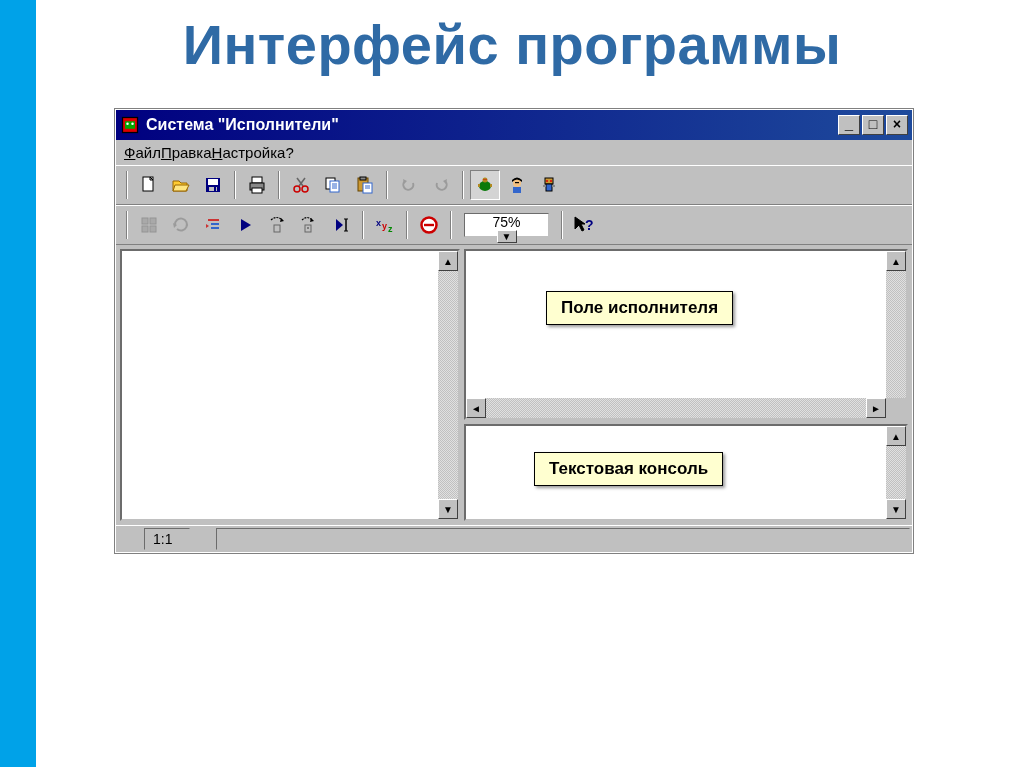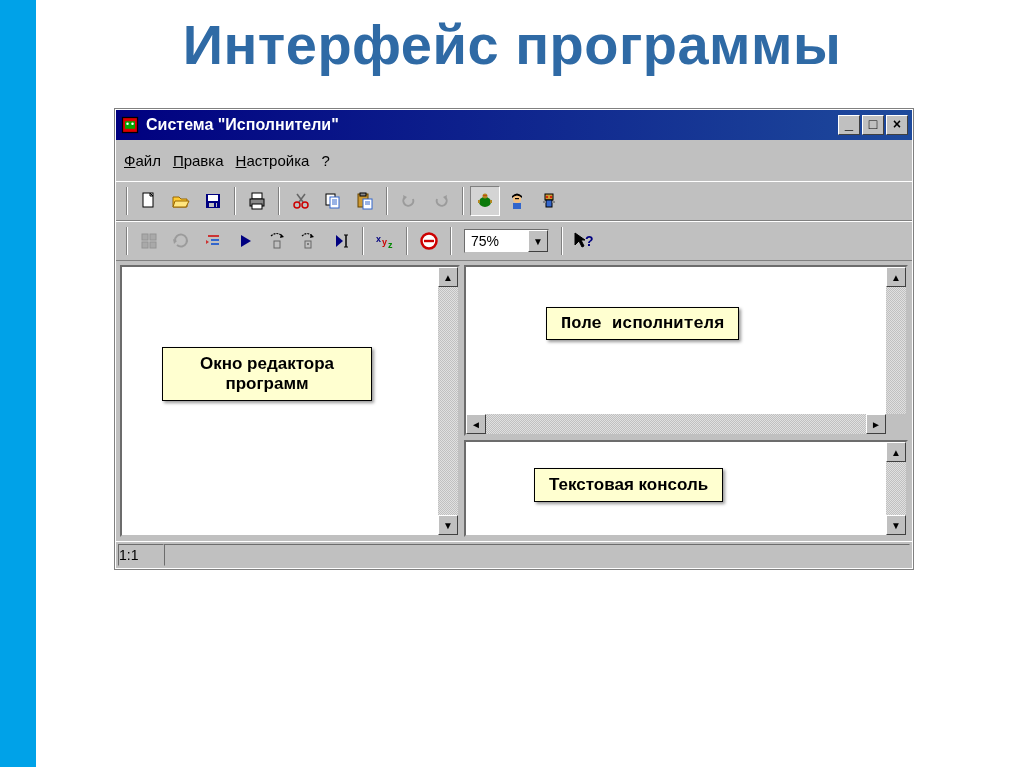--- a/index.html
+++ b/index.html
@@ -38,22 +38,22 @@
     border-right-color: #404040;
     border-bottom-color: #404040;
     margin-left: 2px;
     display: flex; align-items: center; justify-content: center;
     color: #000; font-weight: bold; font-size: 14px;
     font-family: "Courier New", monospace;
   }
   .menubar {
     background: #c0c0c0;
     display: flex;
-    padding: 12px 8px;
-    gap: 12px;
+    padding: 4px 8px;
+    gap: 0;
     font-size: 15px;
   }
   .menu-item { cursor: default; }
   .menu-item u { text-decoration: underline; }
   .toolbar {
     background: #c0c0c0;
     border-top: 1px solid #fff;
     border-bottom: 1px solid #808080;
     padding: 4px 6px;
     display: flex;
@@ -79,20 +79,21 @@
     background: #d4d4d4;
   }
   .tb-btn.disabled { opacity: 0.4; }
   .zoom-select {
     display: flex; align-items: center;
     border: 1px inset #c0c0c0;
     background: #fff;
     height: 24px;
     width: 85px;
     margin: 0 6px;
+    flex-direction: column;
   }
   .zoom-val { flex: 1; padding: 0 6px; font-size: 14px; }
   .zoom-arrow {
     width: 20px; height: 22px;
     background: #c0c0c0;
     border: 1px solid #fff;
     border-right-color: #404040;
     border-bottom-color: #404040;
     display: flex; align-items: center; justify-content: center;
     font-size: 10px;
@@ -146,23 +147,24 @@
     white-space: nowrap;
   }
   .statusbar {
     border-top: 1px solid #fff;
     background: #c0c0c0;
     display: flex;
     padding: 2px;
   }
   .status-cell {
     border: 1px inset #c0c0c0;
-    padding: 2px 0;
+    padding: 2px 8px;
     font-size: 14px;
     min-width: 46px;
+    margin-left: 26px;
   }
   .status-cell.flex { flex: 1; }
 </style>
 </head>
 <body>
 
 <div class="side-stripe"></div>
 
 <div class="page-title">Интерфейс программы</div>
 
@@ -373,36 +375,35 @@
         </div>
   </div>
 
   <div class="workarea">
     <div class="panel left-panel">
       <div class="scrollbar-v">
         <div class="sb-btn">▲</div>
         <div class="sb-track"></div>
         <div class="sb-btn">▼</div>
       </div>
-      <div class="callout" style="left:40px; top:80px; white-space:normal; width:210px;">Окно редактора программ</div>
     </div>
     <div class="right-col">
       <div class="panel right-top">
         <div class="scrollbar-v">
           <div class="sb-btn">▲</div>
           <div class="sb-track"></div>
           <div class="sb-btn">▼</div>
         </div>
         <div class="scrollbar-h">
           <div class="sb-btn">◄</div>
           <div class="sb-track"></div>
           <div class="sb-btn">►</div>
         </div>
         <div class="sb-corner"></div>
-        <div class="callout" style="left:80px; top:40px;font-family:Liberation Mono, monospace;">Поле исполнителя</div>
+        <div class="callout" style="left:80px; top:40px;">Поле исполнителя</div>
       </div>
       <div class="panel right-bottom">
         <div class="scrollbar-v">
           <div class="sb-btn">▲</div>
           <div class="sb-track"></div>
           <div class="sb-btn">▼</div>
         </div>
         <div class="callout" style="left:68px; top:26px;">Текстовая консоль</div>
       </div>
     </div>

